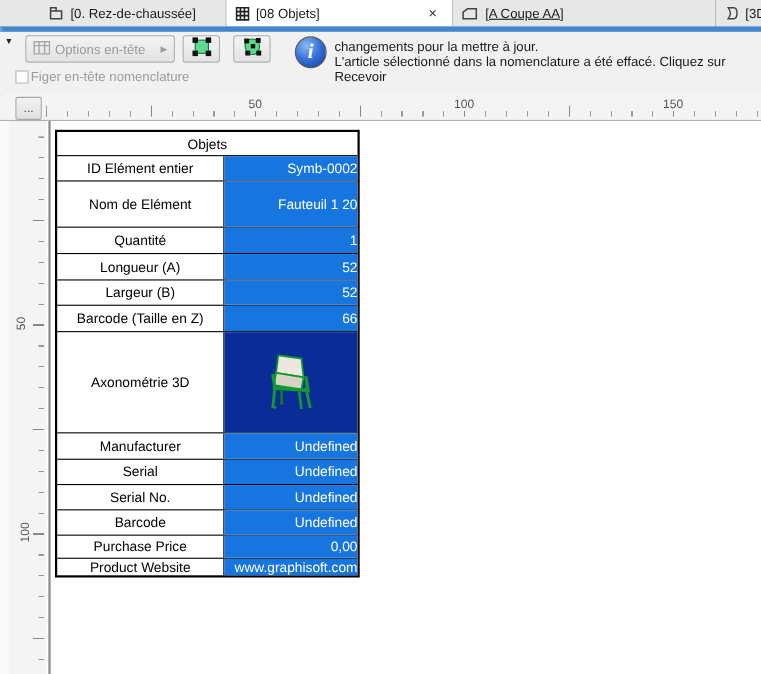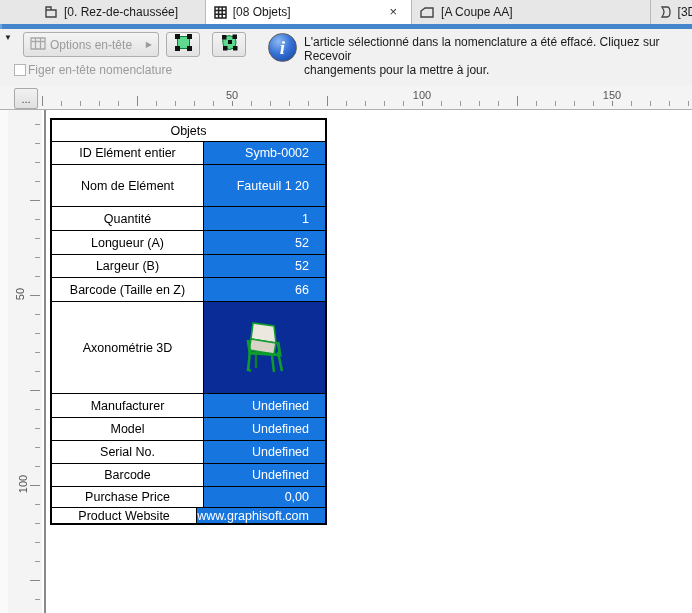--- a/index.html
+++ b/index.html
@@ -9,21 +9,21 @@
 
   
   .tabbar { position:absolute; left:0; top:0; width:692px; height:24px; background:#e7e7e7;
             display:flex; border-bottom:1px solid #cfcfcf; }
   .tab { display:flex; align-items:center; gap:6px; padding:0 8px; height:24px;
          border-right:1px solid #b8b8b8; font-size:12px; color:#1a1a1a; white-space:nowrap;
          overflow:hidden; background:#e7e7e7; cursor:default; }
   .tab.active { background:#ffffff; }
   .tab .ticon { flex:0 0 auto; display:flex; align-items:center; }
   .tab .tclose { margin-left:auto; font-size:13px; color:#333; padding:0 6px; line-height:24px; }
-  .tab1 { width:215px;padding-left:44px; } .tab2 { width:218px; } .tab3 { width:252px; } .tab4 { width:43px; border-right:none; }
+  .tab1 { width:215px;padding-left:44px; } .tab2 { width:218px; } .tab3 { width:252px;text-decoration:underline; } .tab4 { width:43px; border-right:none; }
 
   
   .accent { position:absolute; left:0; top:24px; width:692px; height:5px; background:#4585cc; }
   .left-sliver { position:absolute; left:0; top:24px; width:2px; height:62px; background:#6ba3dc; }
 
   
   .toolbar { position:absolute; left:0; top:29px; width:692px; height:57px; background:#f1f1f1; }
   .dd-arrow { position:absolute; left:4px; top:4px; font-size:8px; color:#222; }
   .btn { position:absolute; top:3px; height:25px; background:linear-gradient(#f4f4f4,#e2e2e2);
          border:1px solid #aeaeae; border-radius:3px; display:flex; align-items:center;
@@ -67,21 +67,21 @@
   .drawarea { position:absolute; left:46px; top:111px; width:646px; height:502px; background:#ffffff; }
 
   .schedule { position:absolute; left:50px; top:118px; width:277px; background:#fff;
               border:2px solid #000; }
   .srow { display:flex; border-top:1.5px solid #000; }
   .srow:first-child { border-top:none; }
   .scell { display:flex; align-items:center; }
   .title-cell { width:100%; justify-content:center; font-size:12.5px; color:#000; }
   .lbl { width:152px; border-right:1.5px solid #000; justify-content:center; text-align:center;
          font-size:12.5px; color:#000; line-height:14px; padding:0 2px; }
-  .val { flex:1; background:#1775E0; color:#fff; justify-content:flex-end; padding-right:16px;
+  .val { flex:1; background:#1775E0; color:#fff; justify-content:flex-end; padding-right:0;
          font-size:12.5px; }
   .val.center { justify-content:center; padding-right:0; }
   .val.navy { background:#0A2C96; }
   .rh21{height:21px} .rh22{height:16px} .rh23{height:23px} .rh24{height:24px}
   .rh42{height:42px} .rh66{height:66px} .rh92{height:92px}
 </style>
 </head>
 <body>
 
 <div class="screen">
@@ -159,22 +159,22 @@
             <rect x="4" y="14" width="4.5" height="4.5" fill="#111"></rect>
           <rect x="9" y="8" width="4" height="4" fill="#111"></rect>
         </svg>
       </span>
     </div>
 
     <div class="info-ball">
         <span>i</span>
       </div>
     <div class="info-msg">
+      <div>changements pour la mettre à jour.</div>
       <div>L'article sélectionné dans la nomenclature a été effacé. Cliquez sur Recevoir</div>
-      <div>changements pour la mettre à jour.</div>
     </div>
 
     <div class="chk-row">
       <span class="chk-box"></span>
       <span class="chk-label">Figer en-tête nomenclature</span>
     </div>
   </div>
 
   <div class="rulerbar">
     <div class="more-btn">...</div>
@@ -241,21 +241,21 @@
             <path d="M6 51 L10 53" stroke="#0f9c2e" stroke-width="2" fill="none"></path>
           </svg>
         </span>
       </div>
     </div>
     <div class="srow rh24">
       <div class="scell lbl">Manufacturer</div>
       <div class="scell val">Undefined</div>
     </div>
     <div class="srow rh23">
-      <div class="scell lbl">Model</div>
+      <div class="scell lbl">Serial</div>
       <div class="scell val">Undefined</div>
     </div>
     <div class="srow rh23">
       <div class="scell lbl">Serial No.</div>
       <div class="scell val">Undefined</div>
     </div>
     <div class="srow rh23">
       <div class="scell lbl">Barcode</div>
       <div class="scell val">Undefined</div>
     </div>

